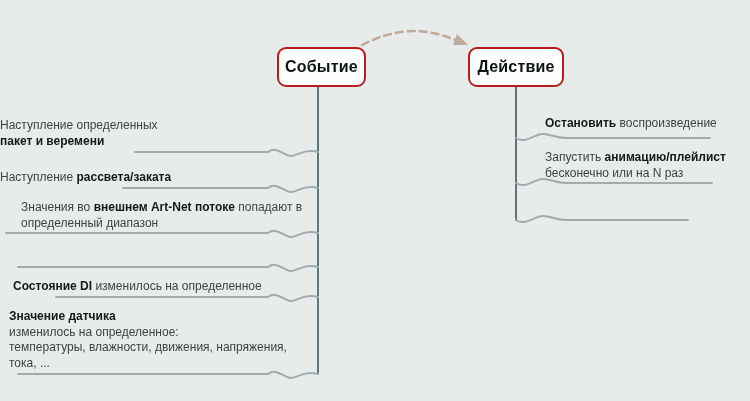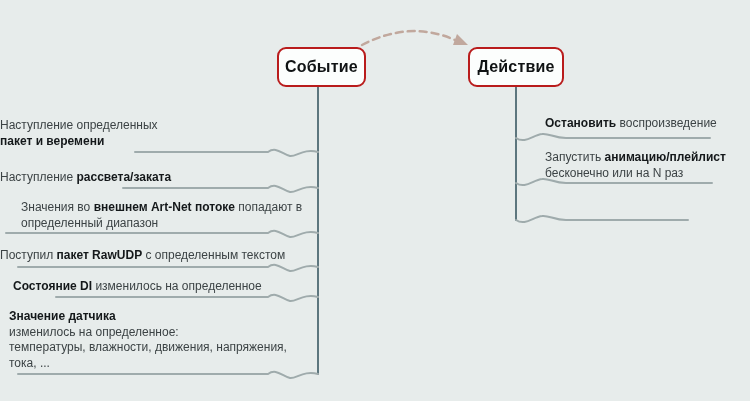--- a/index.html
+++ b/index.html
@@ -62,21 +62,20 @@
   </svg>
 
   <div class="node" style="left:277px; top:47px; width:89px; height:40px;">Событие</div>
   <div class="node" style="left:468px; top:47px; width:96px; height:40px;">Действие</div>
 
   <div class="topic ra" style="left:0; top:118px; width:292px;"><span>Наступление определенных
 </span><span class="b">пакет и веремени</span></div>
   <div class="topic ra" style="left:0; top:170px; width:292px;"><span>Наступление </span><span class="b">рассвета/заката</span></div>
   <div class="topic" style="left:21px; top:200px; width:315px;"><span>Значения во </span><span class="b">внешнем Art-Net потоке</span><span> попадают в
 определенный диапазон</span></div>
-  <div class="topic ra" style="left:0; top:248px; width:288px;"><span>Поступил </span><span class="b">пакет RawUDP</span><span> с определенным текстом</span></div>
   <div class="topic ra" style="left:0; top:279px; width:288px;margin-left:13px;"><span class="b">Состояние DI</span><span> изменилось на определенное</span></div>
   <div class="topic" style="left:545px; top:116px; width:190px;"><span class="b">Остановить</span><span> воспроизведение</span></div>
 
   <div class="topic" style="left:9px; top:309px; width:315px;"><span class="b">Значение датчика</span><span>
 изменилось на определенное:
 температуры, влажности, движения, напряжения,
 тока, ...</span></div>
   <div class="topic" style="left:545px; top:150px; width:190px;"><span>Запустить </span><span class="b">анимацию/плейлист</span><span>
 бесконечно или на N раз</span></div>
 

